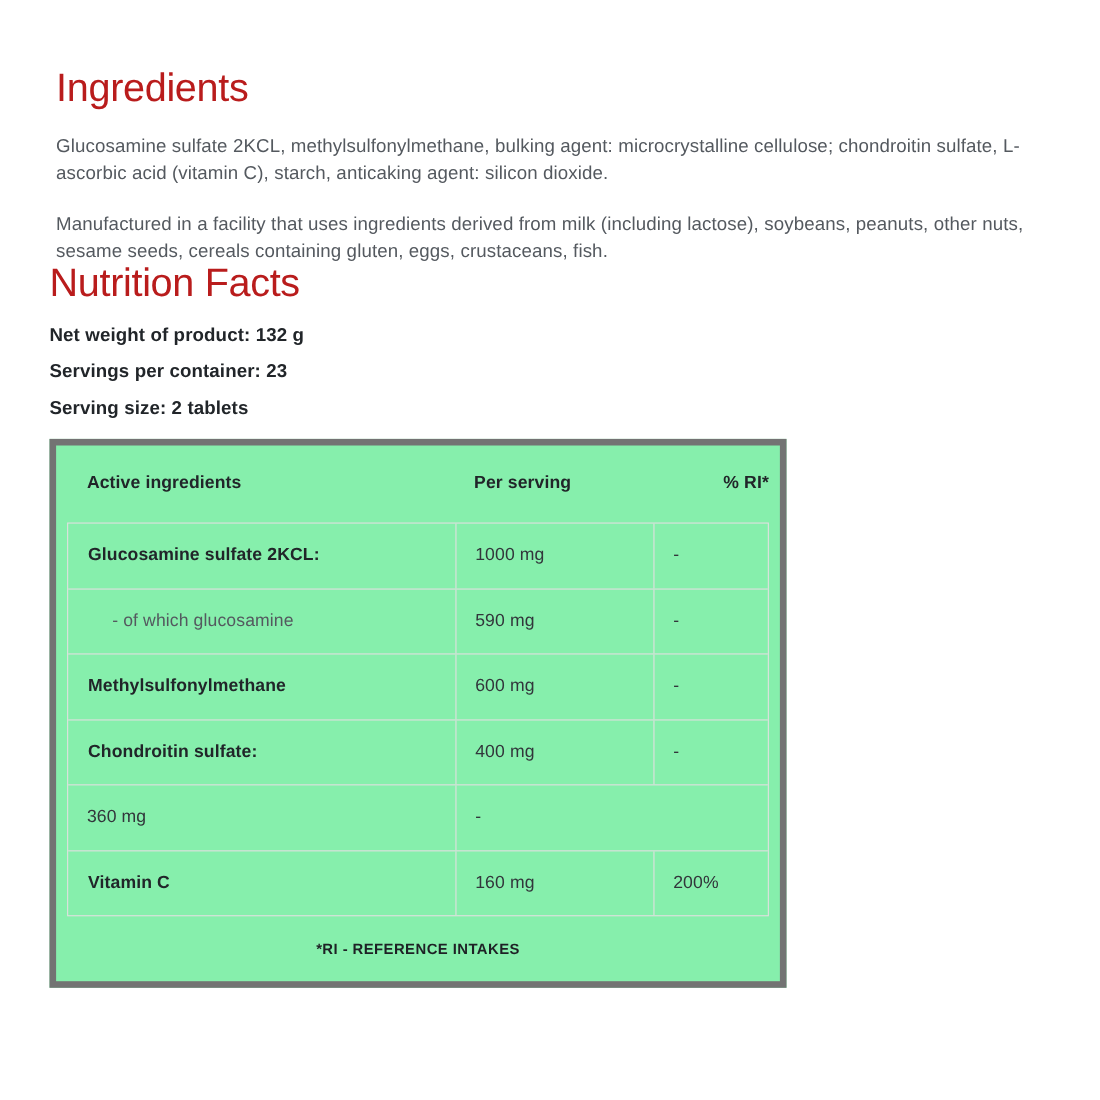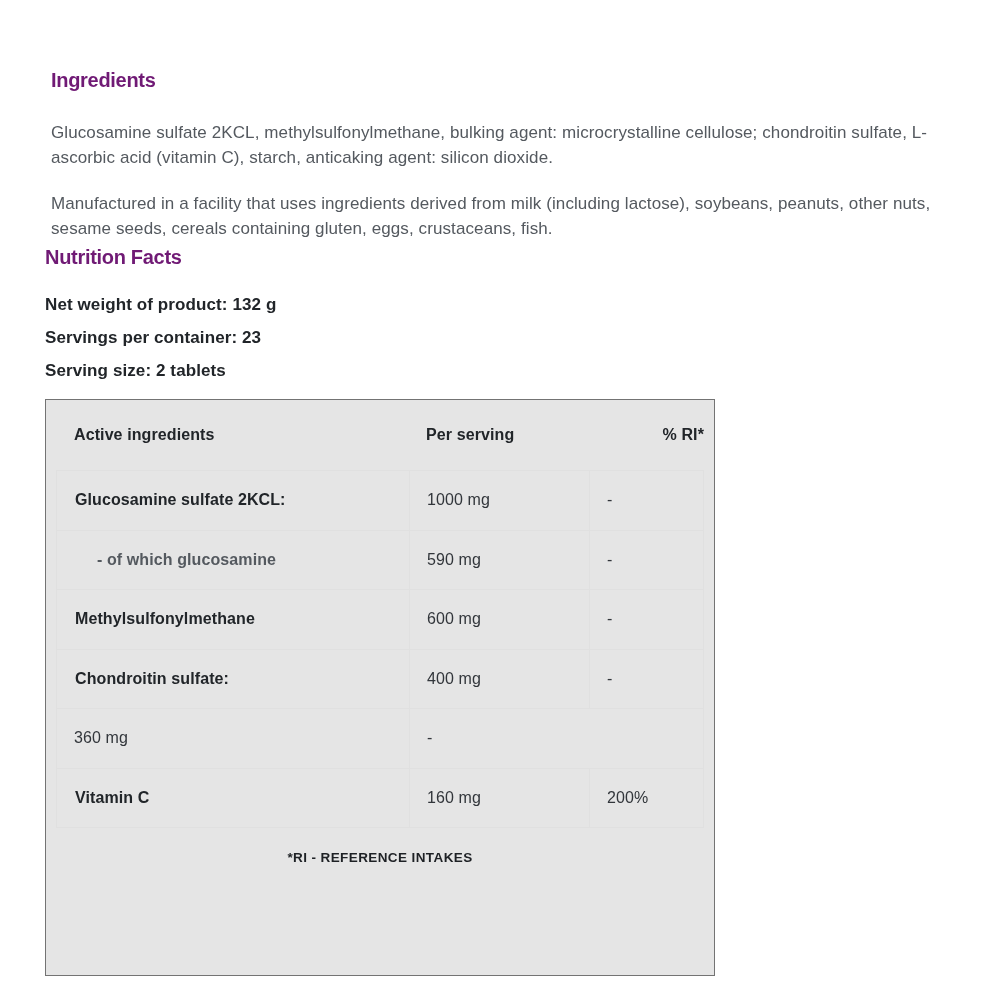--- a/index.html
+++ b/index.html
@@ -8,24 +8,24 @@
     background: #ffffff;
     font-family: "Liberation Sans", sans-serif;
     color: #212529;
     overflow: hidden;
   }
   .page { padding: 64px 50px 0 45px; }
 
   
   .ingredients { padding-left: 6px; }
   .section-title {
-    font-size: 20px;
-    font-weight: 700;
+    font-size: 36px;
+    font-weight: 400;
     letter-spacing: -0.3px;
-    color: #701a75;
+    color: #b91c1c;
     line-height: 32px;
   }
   .ingredients .section-title { margin-bottom: 24px; }
   .body-par {
     font-size: 17px;
     line-height: 25px;
     color: #54595f;
     max-width: 900px;
     letter-spacing: 0.1px;
   }
@@ -41,23 +41,23 @@
     line-height: 20px;
     margin-bottom: 13px;
     letter-spacing: 0.1px;
   }
   .info-line:last-of-type { margin-bottom: 0; }
 
   
   .table-card {
     margin-top: 18px;
     width: 670px;
-    height: 577px;
-    border: 1px solid #737373;
-    background: #e5e5e5;
+    height: 499px;
+    border: 6px solid #737373;
+    background: #86efac;
   }
   .grid-row {
     display: grid;
     grid-template-columns: 353px 180px auto;
   }
   .thead { margin: 0 10px; height: 70px; align-items: center; }
   .th {
     font-size: 16px;
     font-weight: 700;
     color: #212529;
@@ -76,21 +76,21 @@
   .td {
     min-height: 58.5px;
     display: flex;
     align-items: center;
     border-right: 1px solid #e0e0e0;
     font-size: 16px;
     letter-spacing: 0.1px;
   }
   .td:last-child { border-right: none; }
   .td.c1 { padding-left: 18px; font-weight: 700; color: #212529; }
-  .trow.sub .td.c1 { padding-left: 40px; font-weight: 700; color: #54595f; }
+  .trow.sub .td.c1 { padding-left: 40px; font-weight: 400; color: #54595f; }
   .td.c2, .td.c3 { padding-left: 17px; font-weight: 400; color: #32363b; }
 
   .footnote {
     text-align: center;
     margin-top: 22px;
     font-size: 13.5px;
     font-weight: 700;
     letter-spacing: 0.4px;
     color: #1e2125;
   }

